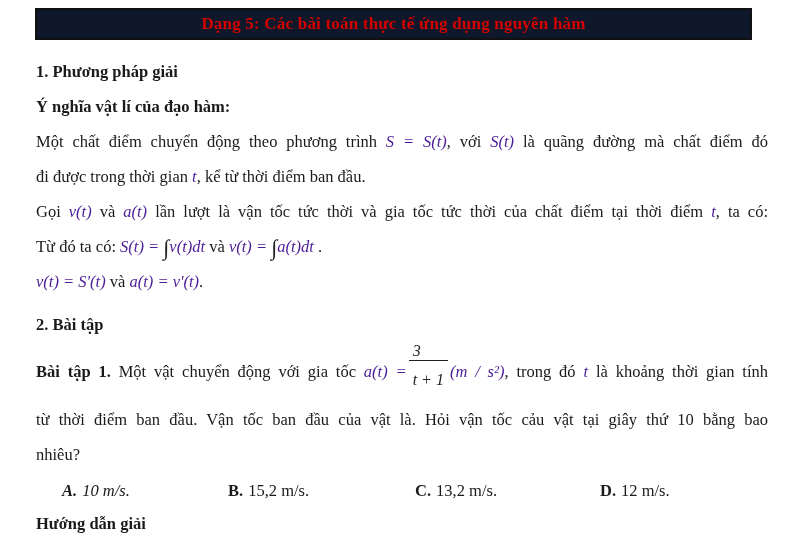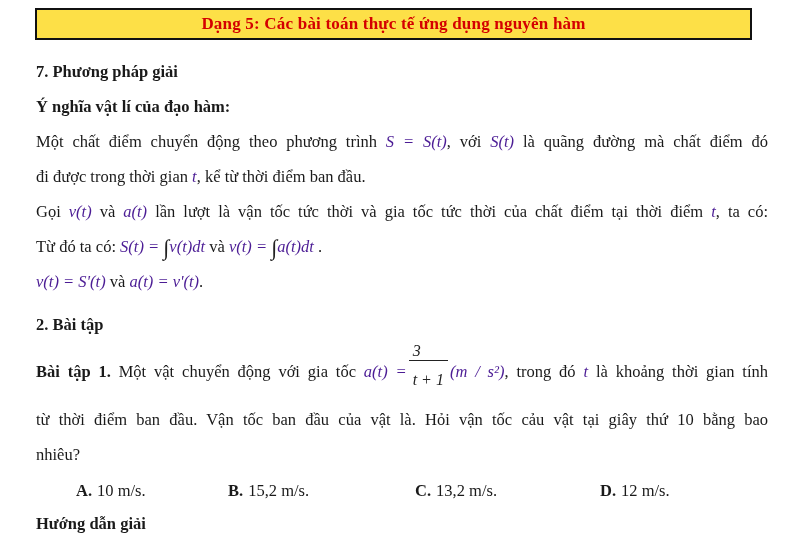--- a/index.html
+++ b/index.html
@@ -56,41 +56,41 @@
     line-height: 1.15;
     margin: 0 2px;
     color: #222222;
     position: relative;
     top: -2px;
   }
   .frac .num { display: block; font-size: 16px; padding: 0 4px; }
   .frac .den { display: block; border-top: 1.4px solid #222222; font-size: 16px; padding: 10px 4px; }
   .choices { position: relative; height: 30px; margin-top: 4px; line-height: 30px; }
   .choice { position: absolute; top: 0; white-space: nowrap; }
-  .choice-a { left: 40px; }
+  .choice-a { left: 26px; font-style: italic; }
   .choice-b { left: 192px; }
   .choice-c { left: 379px; }
   .choice-d { left: 564px; }
   .choice .lbl { font-weight: bold; }
   .choice .val { margin-left: 5px; }
   .solution-heading { text-align: left; font-weight: bold; line-height: 32px; }
   .answer { font-weight: bold; line-height: 31px; }
 </style>
 </head>
 <body>
 
 <div class="page" style="color: rgb(26, 26, 26);">
 
-  <div class="header-bar" style="background: #fde047;">
+  <div class="header-bar" style="background: #0f172a;">
     <span class="header-title" style="color: rgb(212, 0, 0);">Dạng 5: Các bài toán thực tế ứng dụng nguyên hàm</span>
   </div>
 
   <div class="content">
 
-    <p class="bold h1">7. Phương pháp giải</p>
+    <p class="bold h1">1. Phương pháp giải</p>
 
     <p class="bold h2">Ý nghĩa vật lí của đạo hàm:</p>
 
     <p class="jl"><span>Một chất điểm chuyển động theo phương trình </span><span class="math">S = S(t)</span><span>, với </span><span class="math">S(t)</span><span> là quãng đường mà chất điểm đó</span></p>
 
     <p><span>đi được trong thời gian </span><span class="math">t</span><span>, kể từ thời điểm ban đầu.</span></p>
 
     <p class="jl"><span>Gọi </span><span class="math">v(t)</span><span> và </span><span class="math">a(t)</span><span> lần lượt là vận tốc tức thời và gia tốc tức thời của chất điểm tại thời điểm </span><span class="math">t</span><span>, ta có:</span></p>
 
     <p class="formula-line"><span>Từ đó ta có: </span><span class="math">S(t) = </span><span class="int">∫</span><span class="math">v(t)dt</span><span> và </span><span class="math">v(t) = </span><span class="int">∫</span><span class="math">a(t)dt</span><span> .</span></p>

